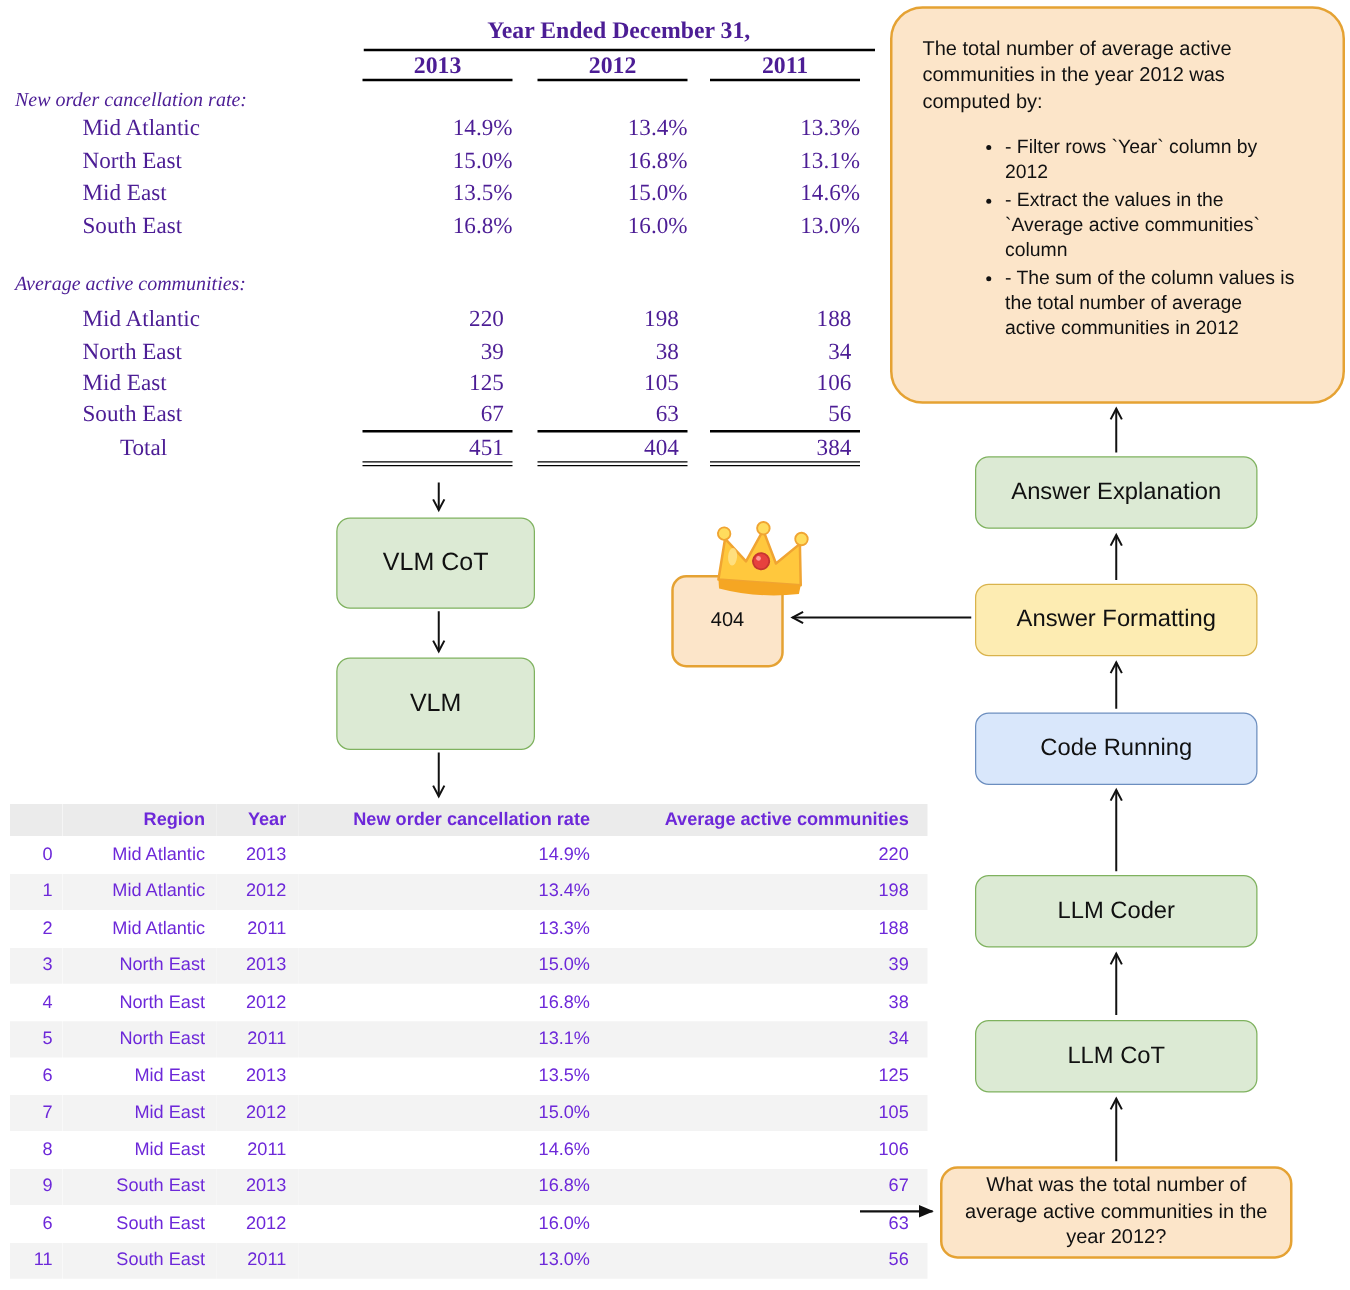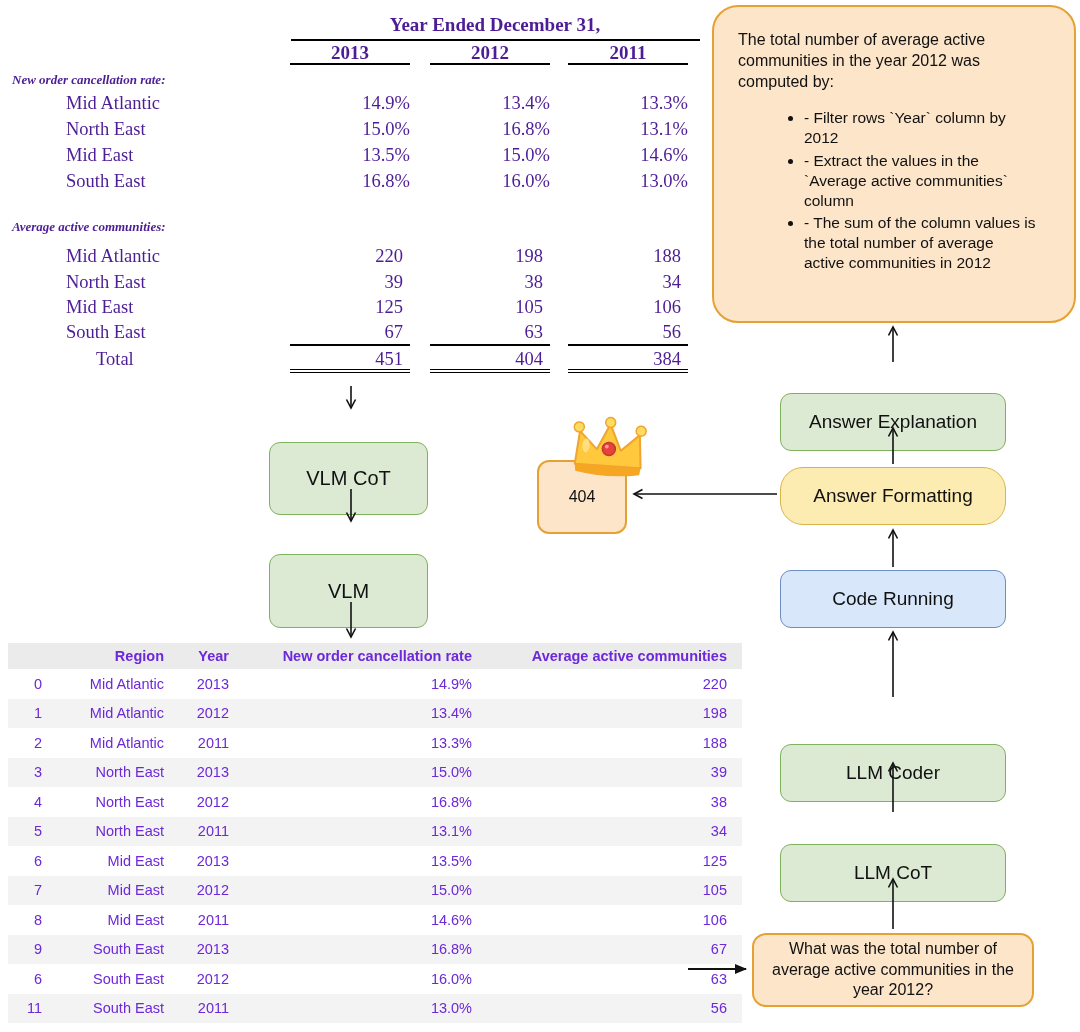--- a/index.html
+++ b/index.html
@@ -8,44 +8,44 @@
 
   
   .fin{position:absolute;left:0;top:0;width:700px;height:385px;
        font-family:"Liberation Serif",serif;color:#4c1d95;}
   .fin-title{position:absolute;left:290px;top:14px;width:410px;text-align:center;
              font-size:19px;font-weight:bold;}
   .fin-rule{position:absolute;left:291px;top:39px;width:409px;border-top:2.2px solid #000;}
   .yearcol{position:absolute;top:42px;width:120px;height:23px;text-align:center;
            font-size:19px;font-weight:bold;border-bottom:2.2px solid #000;box-sizing:border-box;}
   .y1{left:290px;} .y2{left:430px;} .y3{left:568px;}
-  .fin-sec{position:absolute;left:12px;font-size:13px;font-weight:bold;font-style:italic;}
+  .fin-sec{position:absolute;left:12px;font-size:16px;font-weight:normal;font-style:italic;}
   .fin-row{position:absolute;left:0;width:700px;height:25px;font-size:18.5px;}
   .fin-row .lbl{position:absolute;left:66px;}
   .fin-row .c1,.fin-row .c2,.fin-row .c3{position:absolute;width:120px;height:24px;
            text-align:right;box-sizing:border-box;}
   .fin-row .c1{left:290px;} .fin-row .c2{left:430px;} .fin-row .c3{left:568px;}
   .fin-row.int .c1,.fin-row.int .c2,.fin-row.int .c3{padding-right:7px;}
   .fin-row.uline .c1,.fin-row.uline .c2,.fin-row.uline .c3{border-bottom:2.2px solid #000;}
   .fin-row.dline .c1,.fin-row.dline .c2,.fin-row.dline .c3{border-bottom:4px double #000;}
   .fin-row.total .lbl{left:96px;}
 
   
   .flowbox{position:absolute;display:flex;align-items:center;justify-content:center;
            border-radius:11px;font-size:20px;box-sizing:border-box;}
-  .green{background:#dcead4;border:1.7px solid #7fb25f;margin-top:28px;}
+  .green{background:#dcead4;border:1.7px solid #7fb25f;}
   .yellow{background:#fdecb2;border:1.7px solid #d9b34c;}
   .blue{background:#d9e7fb;border:1.7px solid #6c8ebf;}
   .peach{background:#fce5c9;border:2px solid #e5a233;}
   .vlm1{left:269px;top:414px;width:159px;height:73px;}
   .vlm2{left:269px;top:526px;width:159px;height:74px;}
 
   
   .pipe{left:780px;width:226px;height:58px;font-size:19px;}
-  .p-ae{top:365px;} .p-af{top:467px;border-radius:23px;} .p-cr{top:570px;text-align:right;} .p-lc{top:716px;text-align:right;} .p-lcot{top:816px;}
+  .p-ae{top:365px;} .p-af{top:467px;} .p-cr{top:570px;text-align:right;} .p-lc{top:700px;text-align:right;} .p-lcot{top:816px;}
 
   
   .answer{left:537px;top:460px;width:90px;height:74px;border-radius:12px;font-size:16px;}
   .crown{position:absolute;left:563px;top:416px;width:92px;height:62px;z-index:3;}
 
   
   .question{left:752px;top:933px;width:282px;height:74px;border-radius:14px;
             font-size:16px;line-height:1.3;text-align:center;padding:6px 10px;}
   .explain{position:absolute;left:712px;top:5px;width:364px;height:318px;border-radius:26px;
            background:#fce5c9;border:2.5px solid #e5a233;box-sizing:border-box;

